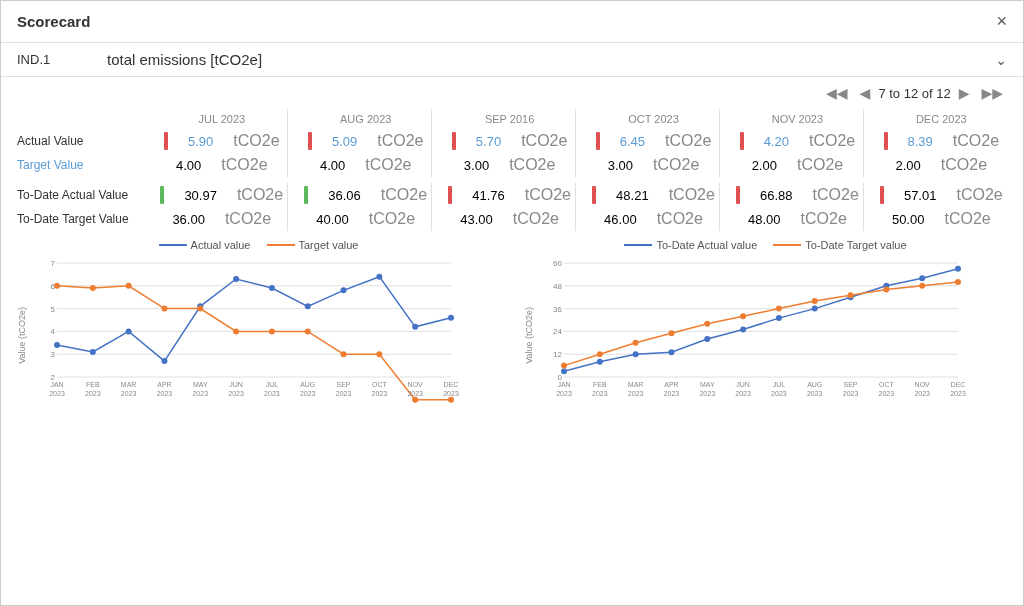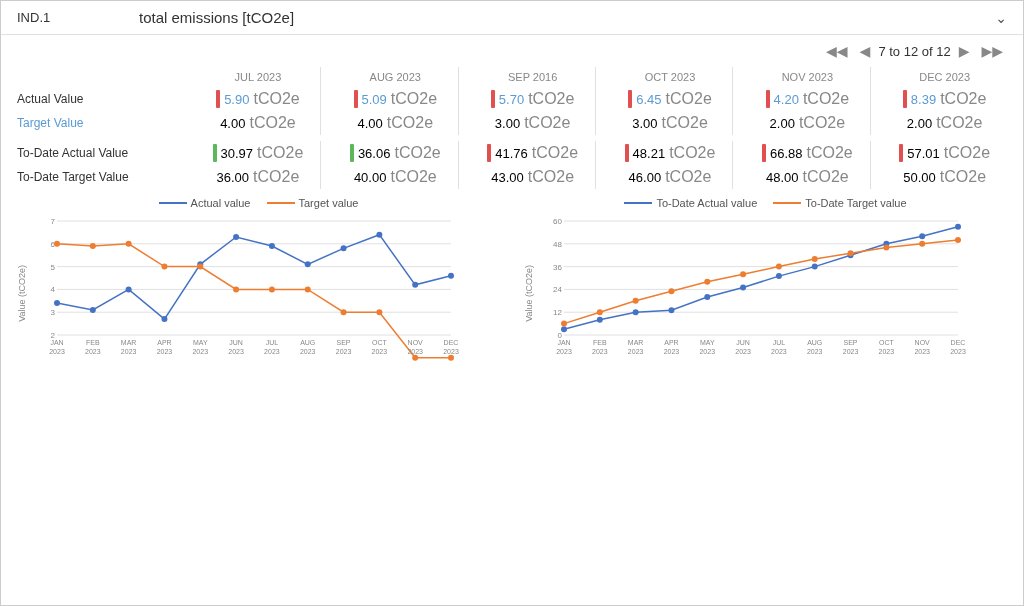--- a/index.html
+++ b/index.html
@@ -1,51 +1,55 @@
 <!DOCTYPE html>
 <html><head>
   <meta charset="utf-8">
   <style>
     * { box-sizing: border-box; margin: 0; padding: 0; }
     body { font-family: Arial, sans-serif; background: #fff; display: flex; justify-content: center; align-items: center; min-height: 100vh; }
     .modal { width: 1024px; min-height: 606px; background: #fff; border: 1px solid #ccc; box-shadow: 0 2px 16px rgba(0,0,0,0.18); position: relative; }
     .modal-header { display: flex; align-items: center; justify-content: space-between; padding: 10px 16px; border-bottom: 1px solid #e0e0e0; }
     .modal-title { font-size: 15px; font-weight: bold; color: #333; }
     .close-btn { font-size: 18px; cursor: pointer; color: #555; background: none; border: none; }
-    .indicator-row { display: flex; align-items: center; padding: 8px 16px; border-bottom: 1px solid #e0e0e0; gap: 32px; }
+    .indicator-row { display: flex; align-items: center; padding: 8px 16px; border-bottom: 1px solid #e0e0e0; }
     .ind-code { font-size: 13px; color: #333; margin-right: 40px; min-width: 50px; }
     .ind-name { font-size: 15px; color: #333; flex: 1; }
     .chevron-icon { color: #555; font-size: 14px; }
     .pagination-row { display: flex; align-items: center; justify-content: flex-end; padding: 6px 16px; gap: 4px; }
     .pagination-btn { background: none; border: none; cursor: pointer; color: #888; font-size: 14px; padding: 2px 4px; }
     .pagination-label { font-size: 13px; color: #333; }
     .table-section { padding: 0 16px 8px 16px; }
     .data-table { width: 100%; border-collapse: collapse; }
     .data-table th { font-size: 11px; color: #888; font-weight: normal; text-align: center; padding: 4px 0; margin-top: 10px; }
     .data-table td { font-size: 12px; padding: 3px 0; vertical-align: middle; }
     .row-label { font-size: 12px; color: #333; white-space: nowrap; padding-right: 8px; min-width: 130px; }
     .row-label.blue { color: #5b9bd5; }
-    .cell-inner { display: flex; align-items: center; justify-content: center; gap: 4px; }
+    .cell-inner { display: flex; align-items: center; justify-content: center; gap: 20px; }
     .val-num { font-size: 13px; }
     .val-num.blue { color: #5b9bd5; }
     .val-unit { font-size: 16px; color: #888; }
     .indicator-bar { width: 4px; height: 18px; display: inline-block; border-radius: 1px; }
     .bar-red { background: #e05050; }
     .bar-green { background: #5cb85c; }
     .sep-col { width: 12px; border-left: 1px solid #e0e0e0; }
     .charts-section { display: flex; padding: 0 16px 16px 16px; gap: 24px; }
     .chart-container { flex: 1; position: relative; }
     .chart-legend { display: flex; gap: 16px; margin-bottom: 4px; font-size: 11px; color: #555; justify-content: center; }
     .legend-item { display: flex; align-items: center; }
   </style>
 </head>
 <body>
 
 <div class="modal">
 
+  <div class="modal-header">
+    <span class="modal-title">Scorecard</span>
+    <button class="close-btn">×</button>
+  </div>
 
   <div class="indicator-row">
     <span class="ind-code">IND.1</span>
     <span class="ind-name">total emissions [tCO2e]</span>
     <span class="chevron-icon">⌄</span>
   </div>
 
   <div class="pagination-row">
     <button class="pagination-btn">◀◀</button>
     <button class="pagination-btn">◀</button>

